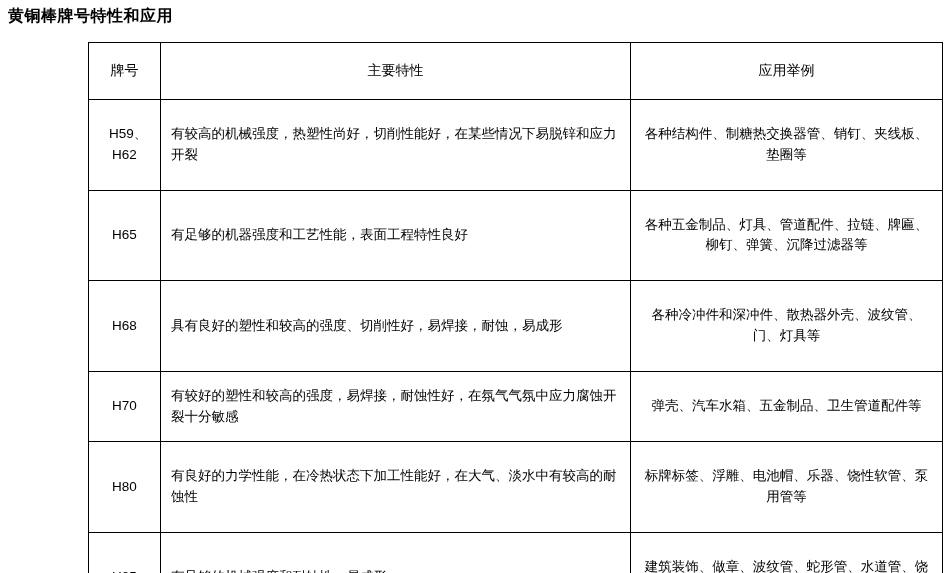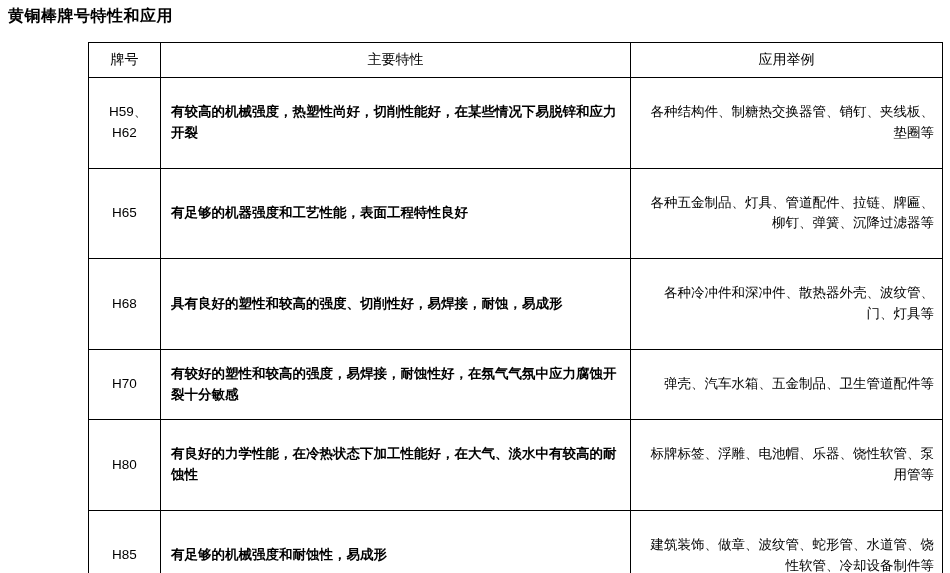--- a/index.html
+++ b/index.html
@@ -44,41 +44,40 @@
   table.spec-table td {
     border: 1px solid #000000;
     vertical-align: middle;
     font-size: 13.5px;
     line-height: 1.55;
     color: #000000;
   }
   table.spec-table th {
     text-align: center;
     font-weight: normal;
-    padding: 6px 6px;
+    padding: 17px 6px;
     font-size: 14px;
   }
   col.col-grade { width: 72px; }
   col.col-props { width: 470px; }
   col.col-apps  { width: 312px; }
 
   td.grade {
     text-align: center;
     padding: 8px 20px;
     font-size: 14px;
     line-height: 1.5;
   }
   td.props {
     text-align: left;
     padding: 8px 10px;
     font-size: 13.5px;
-    font-weight: bold;
   }
   td.apps {
-    text-align: right;
+    text-align: center;
     padding: 24px 8px;
     font-size: 13.5px;
   }
 </style>
 </head>
 <body>
 
 <div class="page">
 
   <div class="doc-title">黄铜棒牌号特性和应用</div>

